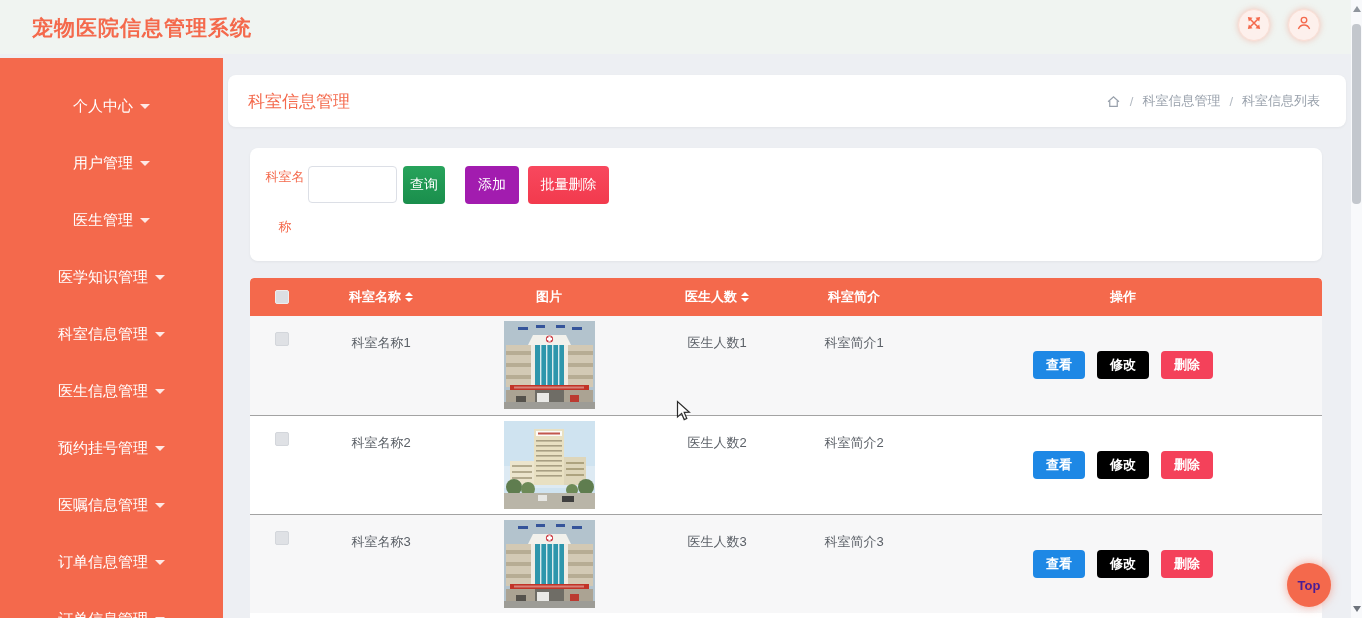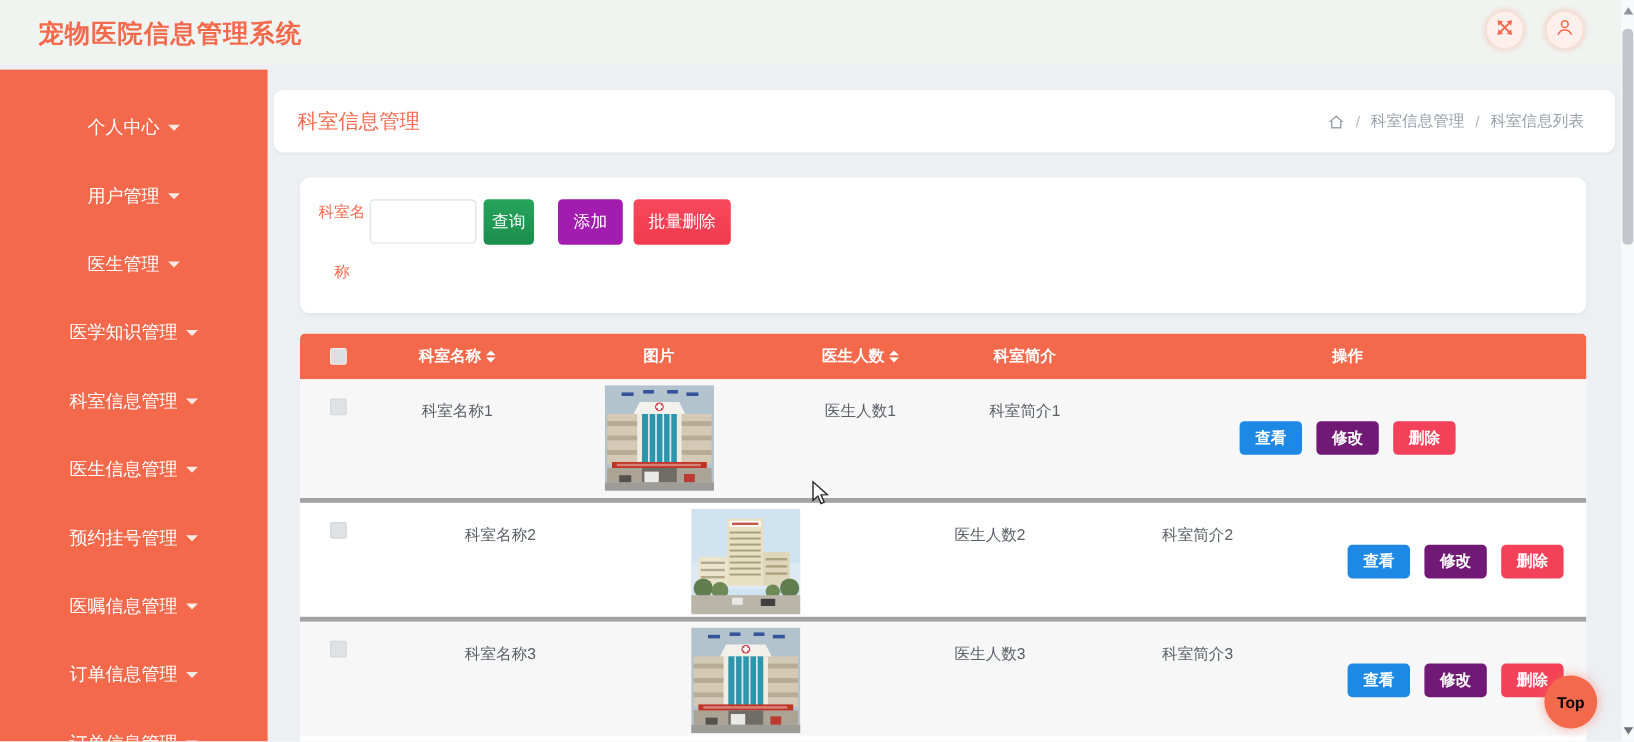--- a/index.html
+++ b/index.html
@@ -39,43 +39,43 @@
   .btn-add   { position:absolute; left:215px; top:18px; width:54px; background:#a21caf; }
   .btn-batch { position:absolute; left:278px; top:18px; width:81px; background:linear-gradient(180deg,#f8485e,#f23a4d); }
 
   
   .table-card { position:absolute; left:250px; top:278px; width:1072px; height:340px; background:#fff; border-radius:4px 4px 0 0; overflow:hidden; }
   .tr { display:grid; grid-template-columns:64px 134px 202px 134px 140px 1fr; }
   .thead { height:38px; background:#f4694c; color:#fff; font-size:13px; font-weight:bold; align-items:center; border-radius:4px 4px 0 0; }
   .th { display:flex; align-items:center; justify-content:center; }
   .trow { height:99px; font-size:13px; color:#5b6067; }
   .trow.striped { background:#f7f7f8; }
-  .trow + .trow { border-top:4px solid #a3a3a3;gap:36px; }
+  .trow + .trow { border-top:1px solid #a3a3a3; }
   .td { display:flex; justify-content:center; align-items:flex-start; padding-top:18px; }
   .td.img-cell { padding-top:5px; }
   .td.action-cell { padding-top:15px; gap:12px;margin-top:20px; }
 
   .checkbox { width:14px; height:14px; background:#dfe1e5; border:1px solid #d3d6db; border-radius:2px; display:inline-block; cursor:pointer; }
   .thead .checkbox { background:#dcdee2; border-color:#eee; margin-top:0; }
   .td .checkbox { margin-top:-2px; }
 
   .sort { display:inline-flex; flex-direction:column; margin-left:4px; gap:2px; }
   .sort i { width:0; height:0; border-left:4px solid transparent; border-right:4px solid transparent; display:block; }
   .sort .up { border-bottom:4px solid #fff; }
   .sort .down { border-top:4px solid #fff; }
 
   .row-img { width:91px; height:88px; display:block; }
 
   .btn-sm { border:none; border-radius:4px; color:#fff; font-size:13px; font-weight:bold; height:28px; padding:0 13px; cursor:pointer; font-family:"Liberation Sans",sans-serif; }
   .btn-view { background:#1e88e5; }
-  .btn-edit { background:#701a75; }
+  .btn-edit { background:#000000; }
   .btn-del  { background:#f4415a; }
 
   
-  .top-btn { position:absolute; left:1287px; top:563px; width:44px; height:44px; border-radius:50%; background:#f4694c; color:#000000;
+  .top-btn { position:absolute; left:1287px; top:563px; width:44px; height:44px; border-radius:50%; background:#f4694c; color:#4c1d95;
              font-size:13px; font-weight:bold; display:flex; align-items:center; justify-content:center; cursor:pointer;
              box-shadow:0 0 10px rgba(244,105,76,.55); z-index:9; }
 
   
   .scrollbar { position:absolute; right:0; top:0; width:11px; height:618px; background:#f8f9fb; z-index:10; }
   .sb-thumb { position:absolute; left:1px; top:24px; width:9px; height:180px; background:#c3c7cd; border-radius:4px; }
   .sb-arrow { position:absolute; left:2px; width:0; height:0; border-left:4px solid transparent; border-right:4px solid transparent; }
   .sb-up { top:6px; border-bottom:6px solid #8f959d; }
   .sb-down { bottom:6px; border-top:6px solid #6e747c; }
 

